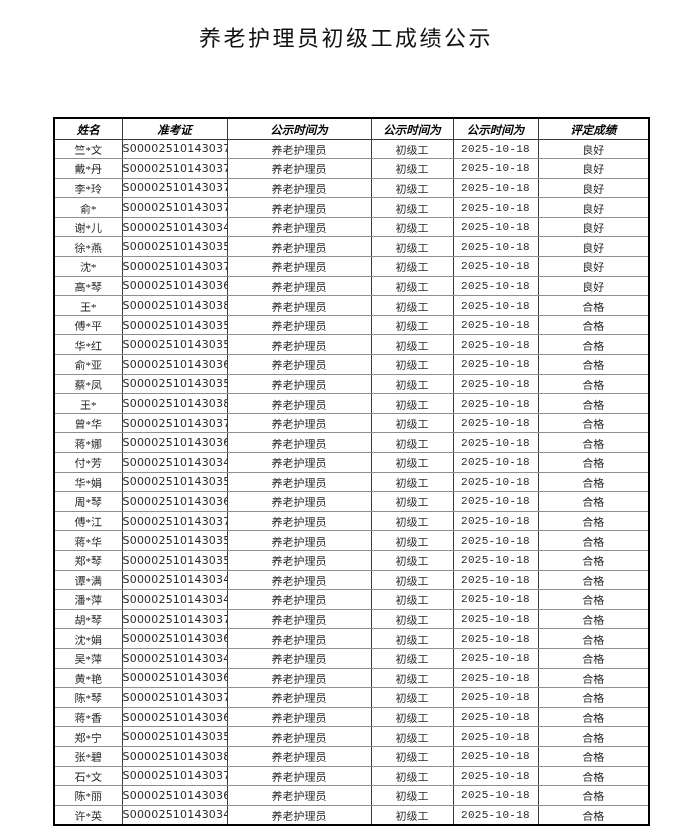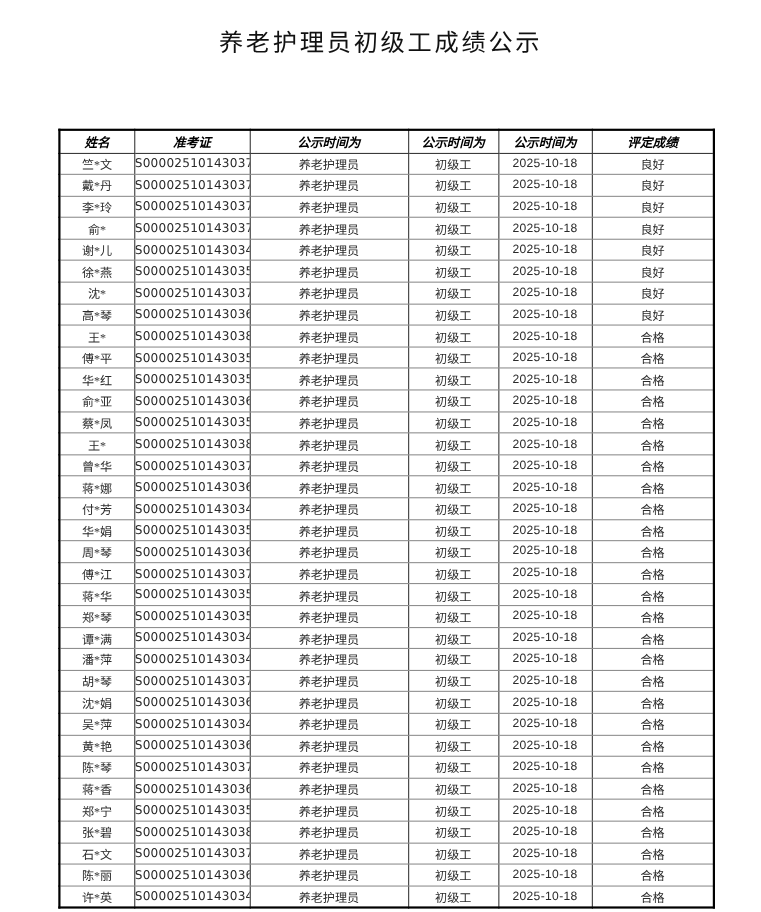--- a/index.html
+++ b/index.html
@@ -70,21 +70,21 @@
     font-size: 11px;
     color: #2a2a2a;
   }
   td.cell-exam-id {
     font-family: "DejaVu Sans", "Liberation Sans", sans-serif;
     font-size: 11px;
     letter-spacing: 0.2px;
     color: #1a1a1a;
   }
   td.cell-date {
-    font-family: Liberation Sans, sans-serif;
+    font-family: Liberation Mono, monospace;
     letter-spacing: 0.3px;
     margin-left: 28px;
   }
 </style>
 </head>
 <body>
 
 <div class="page">
 
   <h1 class="doc-title">养老护理员初级工成绩公示</h1>

